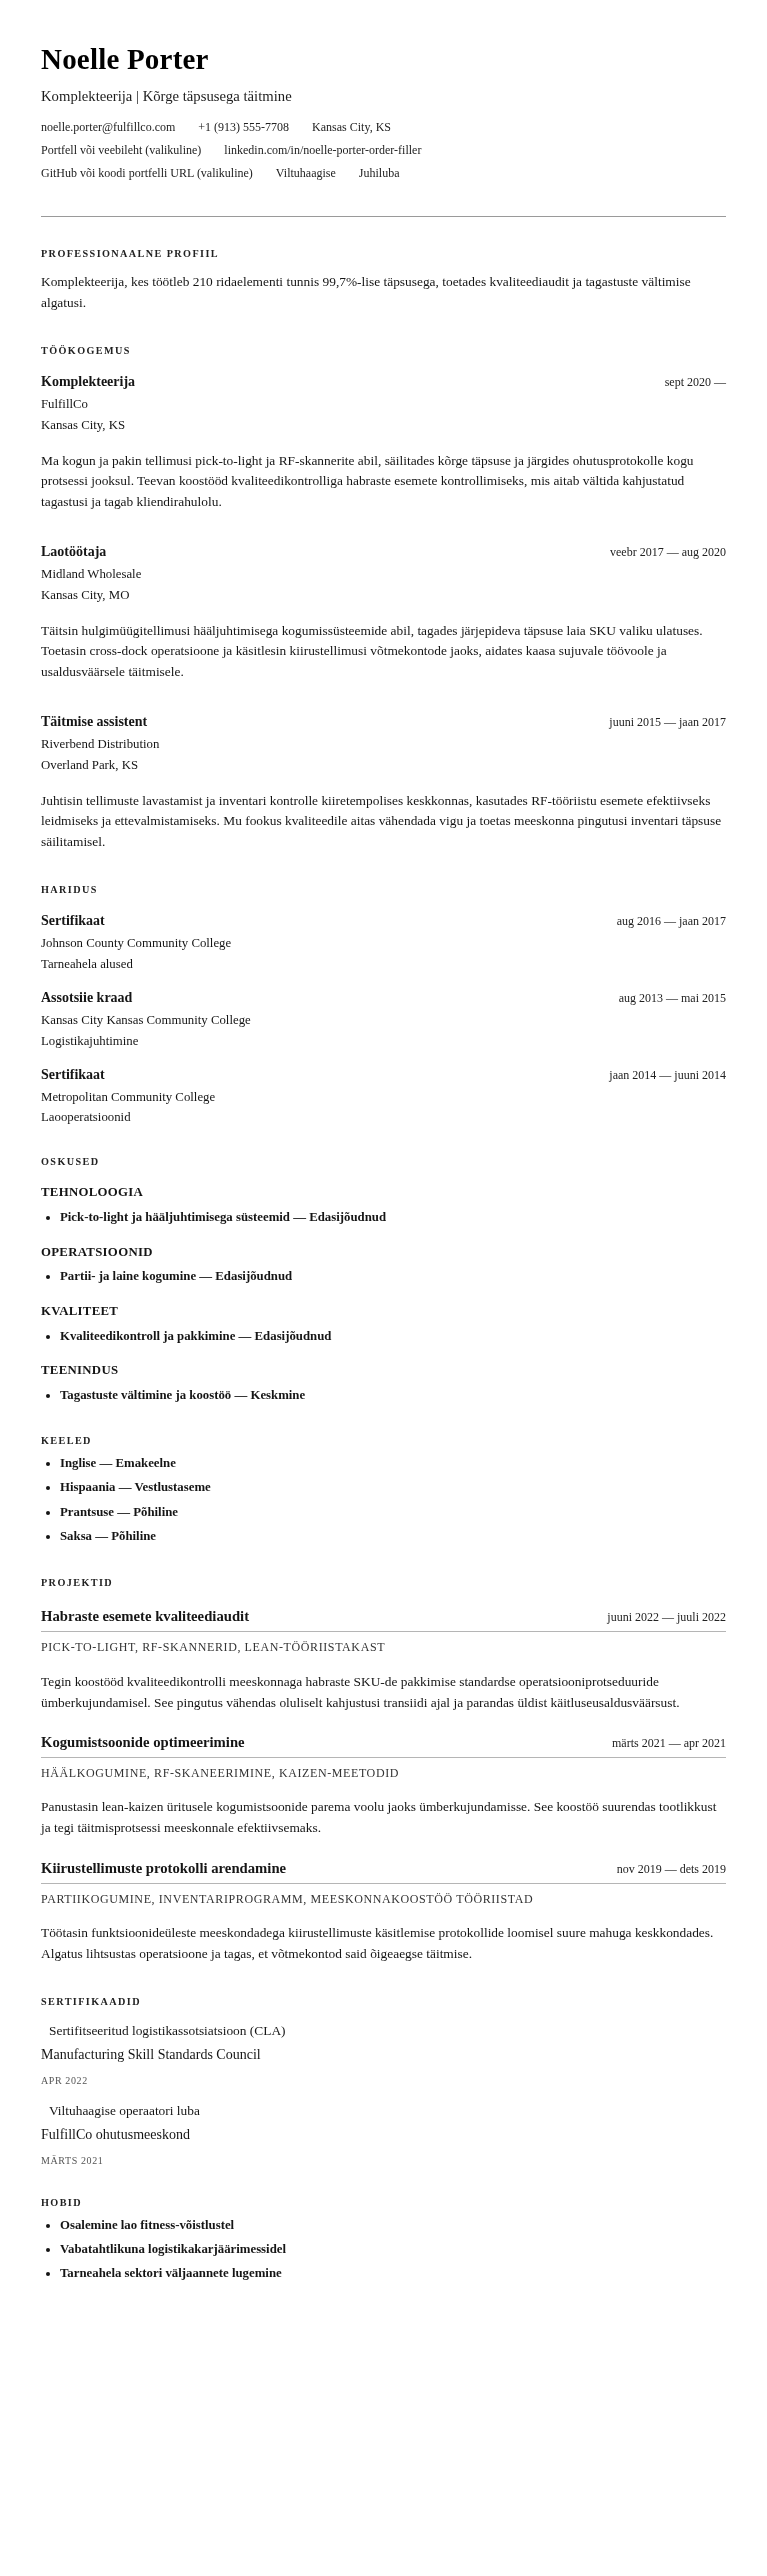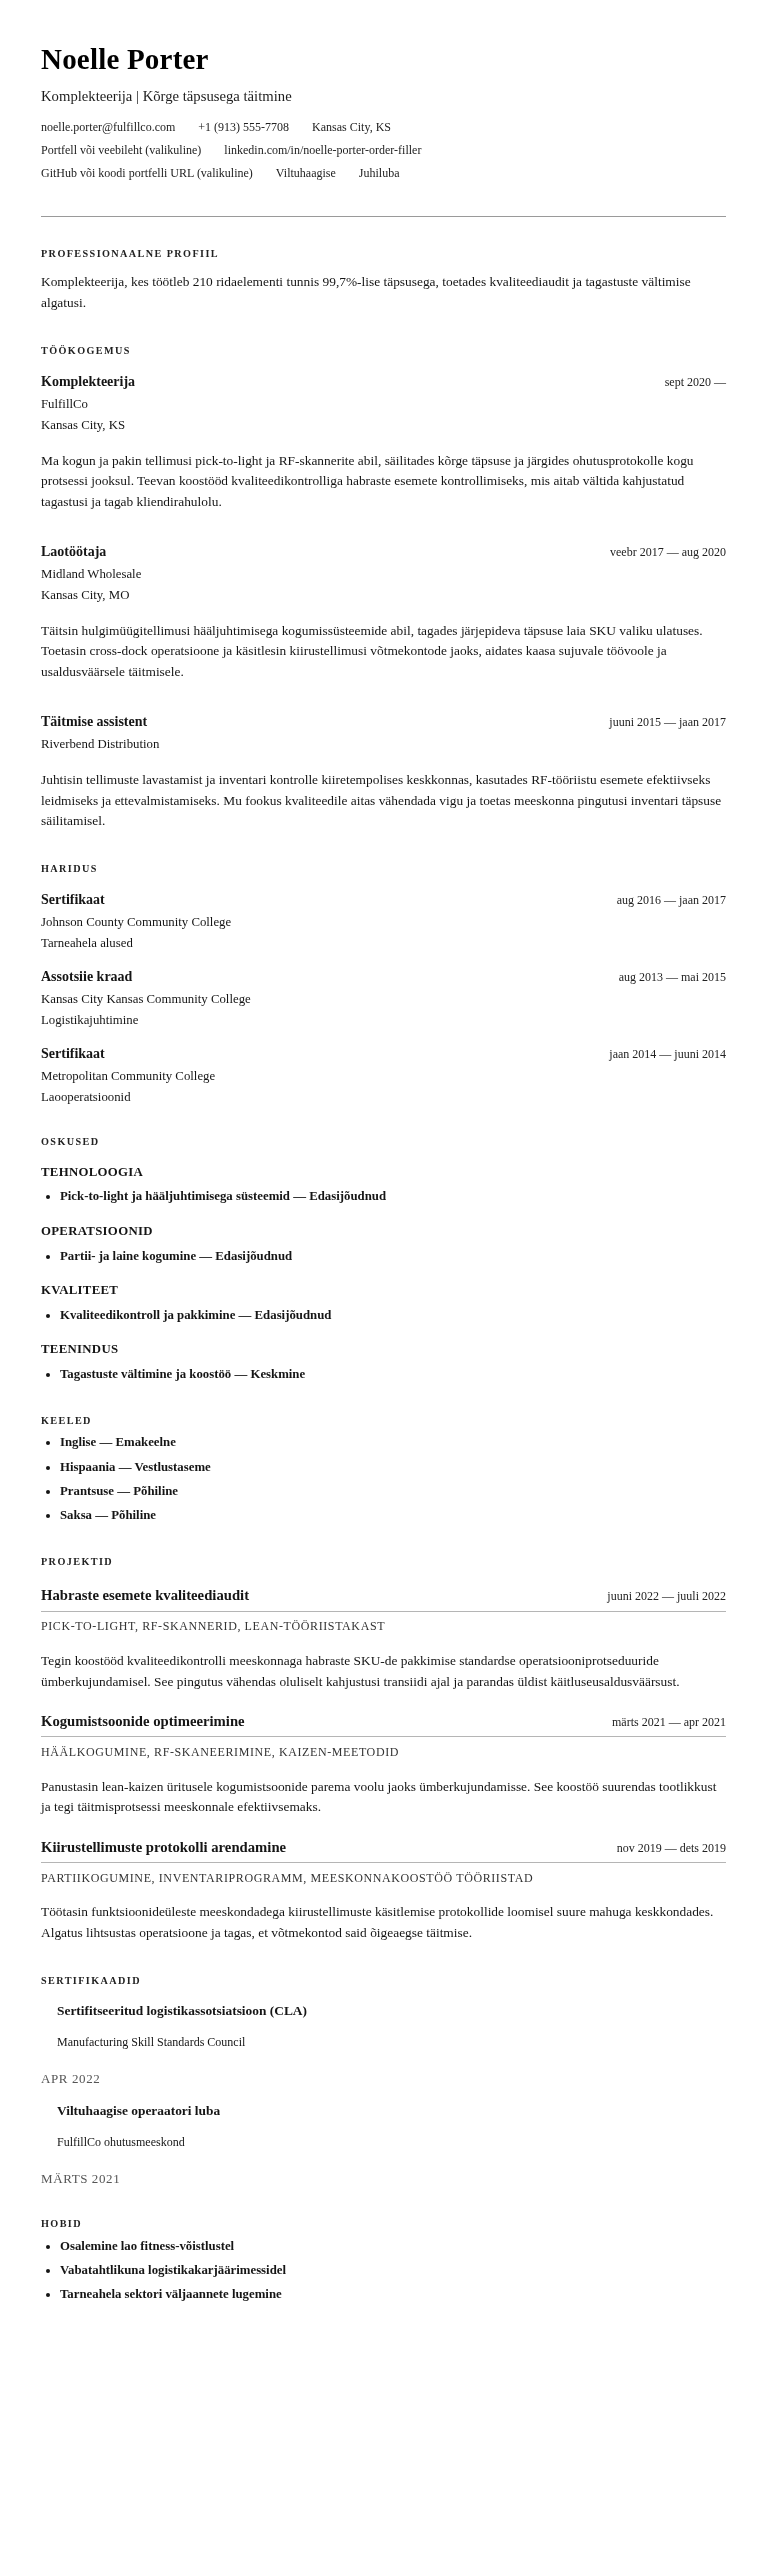--- a/index.html
+++ b/index.html
@@ -34,23 +34,23 @@
   .edu { margin-bottom: 9px; }
   .group-title { font-size: 12.8px; font-weight: 700; letter-spacing: 0.3px; margin: 18px 0 0 0; }
   ul.bullets { margin: 7.7px 0 0 0; padding-left: 19px; list-style: disc; }
   ul.bullets li { font-size: 12.8px; line-height: 1.45; margin-top: 5.8px; font-weight: bold; }
   .project { margin-top: 20.5px; }
   .project-head { display: flex; justify-content: space-between; align-items: baseline; border-bottom: 0.6px solid #b5b5b5; padding-bottom: 6.4px; }
   .project-title { font-size: 14.7px; font-weight: 700; margin: 0; }
   .project-tools { font-size: 12px; letter-spacing: 0.6px; color: #333; margin-top: 7.7px; }
   .project-desc { font-size: 13.4px; line-height: 1.55; margin: 16.6px 0 6.4px 0; }
   .cert { margin-top: 16.6px; }
-  .cert-name { font-size: 13.4px; font-weight: 700; margin: 16px; }
-  .cert-issuer { font-size: 12px; margin-top: 5.1px; margin-left: 16px; }
-  .cert-date { font-size: 13px; letter-spacing: 0.6px; color: #555; margin-top: 21px; font-family: Liberation Serif, serif; }
+  .cert-name { font-size: 13.4px; font-weight: 400; margin: 8px; }
+  .cert-issuer { font-size: 14px; margin-top: 5.1px; }
+  .cert-date { font-size: 10px; letter-spacing: 0.6px; color: #555; margin-top: 12px; font-family: Liberation Serif, serif; }
 </style>
 </head>
 <body>
 
 <div class="page">
 
   <header>
     <h1 class="name">Noelle Porter</h1>
     <div class="tagline">Komplekteerija | Kõrge täpsusega täitmine</div>
     <div class="contact-row first">
@@ -98,20 +98,21 @@
       <div class="entry-sub2">Kansas City, MO</div>
       <p class="entry-desc">Täitsin hulgimüügitellimusi hääljuhtimisega kogumissüsteemide abil, tagades järjepideva täpsuse laia SKU valiku ulatuses. Toetasin cross-dock operatsioone ja käsitlesin kiirustellimusi võtmekontode jaoks, aidates kaasa sujuvale töövoole ja usaldusväärsele täitmisele.</p>
     </article>
 
     <article class="entry job">
       <div class="entry-head">
         <h3 class="entry-title">Täitmise assistent</h3>
         <span class="entry-date">juuni 2015 — jaan 2017</span>
       </div>
       <div class="entry-sub">Riverbend Distribution</div>
+      <div class="entry-sub2">Overland Park, KS</div>
       <p class="entry-desc">Juhtisin tellimuste lavastamist ja inventari kontrolle kiiretempolises keskkonnas, kasutades RF-tööriistu esemete efektiivseks leidmiseks ja ettevalmistamiseks. Mu fookus kvaliteedile aitas vähendada vigu ja toetas meeskonna pingutusi inventari täpsuse säilitamisel.</p>
     </article>
   </section>
 
   <section>
     <h2 class="section-heading">HARIDUS</h2>
 
     <article class="entry edu">
       <div class="entry-head">
         <h3 class="entry-title">Sertifikaat</h3>

